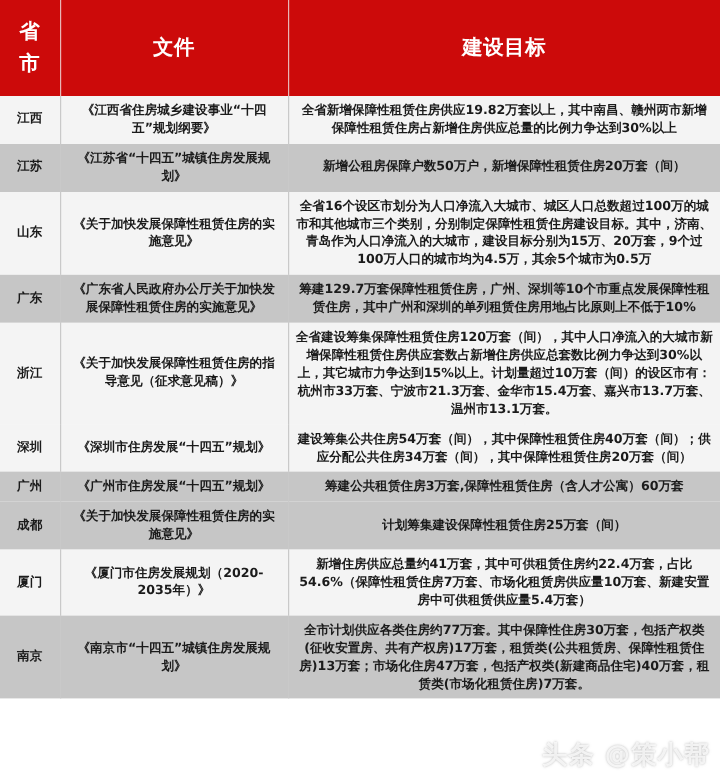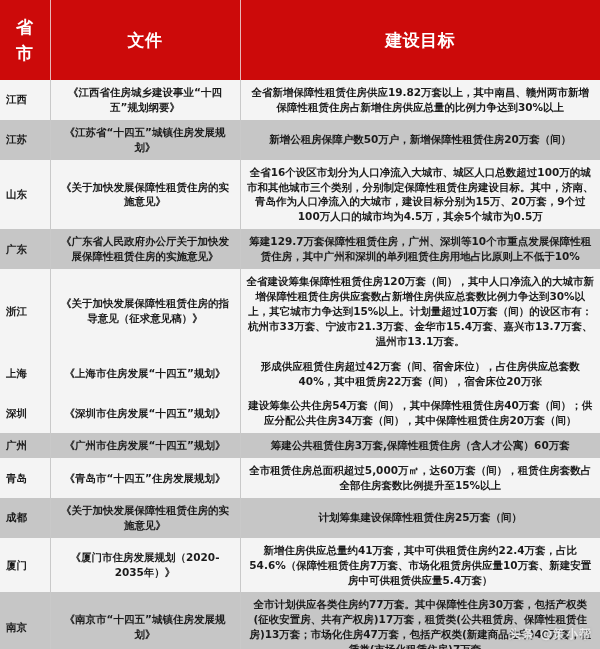--- a/index.html
+++ b/index.html
@@ -56,39 +56,40 @@
     padding: 5px 6px;
     border-right: 1px solid #c9c9c9;
     vertical-align: middle;
   }
   tbody tr.data-row td:last-child { border-right: none; }
 
   tbody tr.shade-light td { background: #f4f4f4; }
   tbody tr.shade-dark  td { background: #c6c6c6; }
 
   td.cell-region {
+    text-align: center;
     font-weight: bold;
     white-space: nowrap;
   }
   td.cell-doc {
     text-align: center;
     font-weight: bold;
   }
   td.cell-goal {
     text-align: center;
     font-weight: bold;
     padding-left: 9px;
     padding-right: 8px;
   }
 
   #watermark {
     position: absolute;
     right: 8px;
     bottom: 6px;
-    font-size: 12px;
+    font-size: 21px;
     font-weight: bold;
     color: rgba(255,255,255,0.78);
     letter-spacing: 1px;
     text-shadow: 0 0 2px rgba(120,120,120,0.55);
     pointer-events: none;
     user-select: none;
   }
 </style>
 </head>
 <body>
@@ -127,41 +128,31 @@
     <tr class="data-row shade-dark">
       <td class="cell-region">广东</td>
       <td class="cell-doc">《广东省人民政府办公厅关于加快发展保障性租赁住房的实施意见》</td>
       <td class="cell-goal">筹建129.7万套保障性租赁住房，广州、深圳等10个市重点发展保障性租赁住房，其中广州和深圳的单列租赁住房用地占比原则上不低于10%</td>
     </tr>
     <tr class="data-row shade-light">
       <td class="cell-region">浙江</td>
       <td class="cell-doc">《关于加快发展保障性租赁住房的指导意见（征求意见稿）》</td>
       <td class="cell-goal">全省建设筹集保障性租赁住房120万套（间），其中人口净流入的大城市新增保障性租赁住房供应套数占新增住房供应总套数比例力争达到30%以上，其它城市力争达到15%以上。计划量超过10万套（间）的设区市有：杭州市33万套、宁波市21.3万套、金华市15.4万套、嘉兴市13.7万套、温州市13.1万套。</td>
     </tr>
-    <tr class="data-row shade-light">
-      <td class="cell-region">上海</td>
-      <td class="cell-doc">《上海市住房发展“十四五”规划》</td>
-      <td class="cell-goal">形成供应租赁住房超过42万套（间、宿舍床位），占住房供应总套数40%，其中租赁房22万套（间），宿舍床位20万张</td>
-    </tr>
 
 
     <tr class="data-row shade-light">
       <td class="cell-region">深圳</td>
       <td class="cell-doc">《深圳市住房发展“十四五”规划》</td>
       <td class="cell-goal">建设筹集公共住房54万套（间），其中保障性租赁住房40万套（间）；供应分配公共住房34万套（间），其中保障性租赁住房20万套（间）</td>
     </tr>
     <tr class="data-row shade-dark">
       <td class="cell-region">广州</td>
       <td class="cell-doc">《广州市住房发展“十四五”规划》</td>
       <td class="cell-goal">筹建公共租赁住房3万套,保障性租赁住房（含人才公寓）60万套</td>
-    </tr>
-    <tr class="data-row shade-light">
-      <td class="cell-region">青岛</td>
-      <td class="cell-doc">《青岛市“十四五”住房发展规划》</td>
-      <td class="cell-goal">全市租赁住房总面积超过5,000万㎡，达60万套（间），租赁住房套数占全部住房套数比例提升至15%以上</td>
     </tr>
     <tr class="data-row shade-dark">
       <td class="cell-region">成都</td>
       <td class="cell-doc">《关于加快发展保障性租赁住房的实施意见》</td>
       <td class="cell-goal">计划筹集建设保障性租赁住房25万套（间）</td>
     </tr>
     <tr class="data-row shade-light">
       <td class="cell-region">厦门</td>
       <td class="cell-doc">《厦门市住房发展规划（2020-2035年）》</td>
       <td class="cell-goal">新增住房供应总量约41万套，其中可供租赁住房约22.4万套，占比54.6%（保障性租赁住房7万套、市场化租赁房供应量10万套、新建安置房中可供租赁供应量5.4万套）</td>

